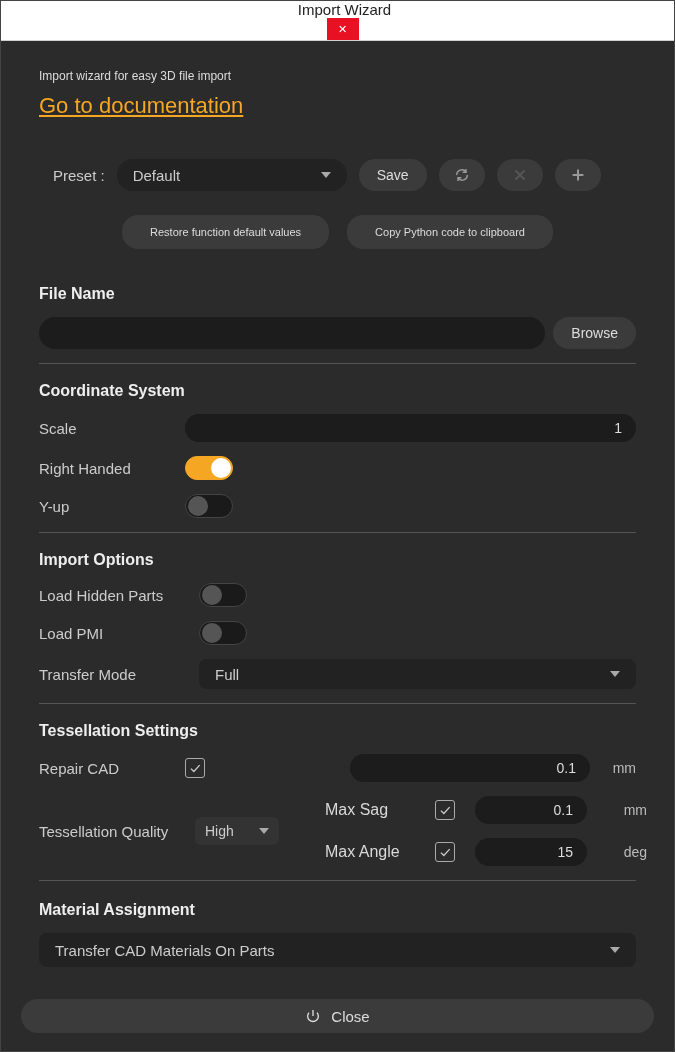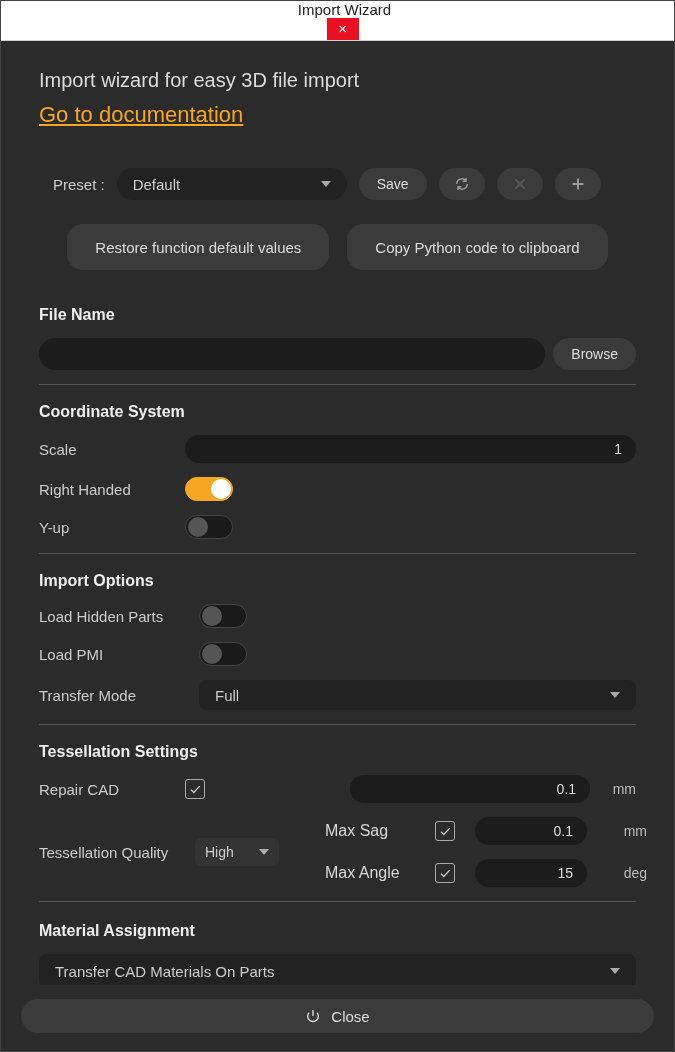--- a/index.html
+++ b/index.html
@@ -23,21 +23,21 @@
     display: flex; align-items: center; justify-content: center;
     color: #fff; font-size: 11px;
     margin-right: 4px;
   }
   .body {
     flex: 1; background: #2b2b2b; color: #d9d9d9;
     padding: 28px 38px 0 38px;
     display: flex; flex-direction: column;
     overflow: hidden;
   }
-  .intro { font-size: 20px; color: #dcdcdc; margin-bottom: 10px; }
+  .intro { font-size: 12px; color: #dcdcdc; margin-bottom: 10px; }
   .doc-link {
     color: #f5a623; font-size: 22px; text-decoration: underline;
     display: inline-block; margin-bottom: 40px;
   }
   .preset-row {
     display: flex; align-items: center; gap: 12px;
     margin-bottom: 24px; padding-left: 14px;
   }
   .preset-label { font-size: 15px; color: #ccc; }
   .select {
@@ -63,21 +63,21 @@
   .icon-btn {
     background: #3b3b3b; border-radius: 16px; height: 32px; width: 46px;
     display: flex; align-items: center; justify-content: center;
     color: #999; border: none;
   }
   .icon-btn.disabled { color: #555; }
   .action-row {
     display: flex; gap: 18px; justify-content: center;
     margin-bottom: 36px;
   }
-  .action-row .pill-btn { padding: 0 28px; height: 46px; font-size: 15px;}
+  .action-row .pill-btn { padding: 0 28px; height: 34px; font-size: 11px;}
   .section-title {
     font-weight: 600; font-size: 16px; color: #eee;
     margin-bottom: 14px;
   }
   .divider {
     border: none; border-top: 1px solid #555;
     margin: 14px 0 18px 0;
   }
   .filename-row { display: flex; gap: 8px; margin-bottom: 4px; justify-content: center;}
   .text-input {

